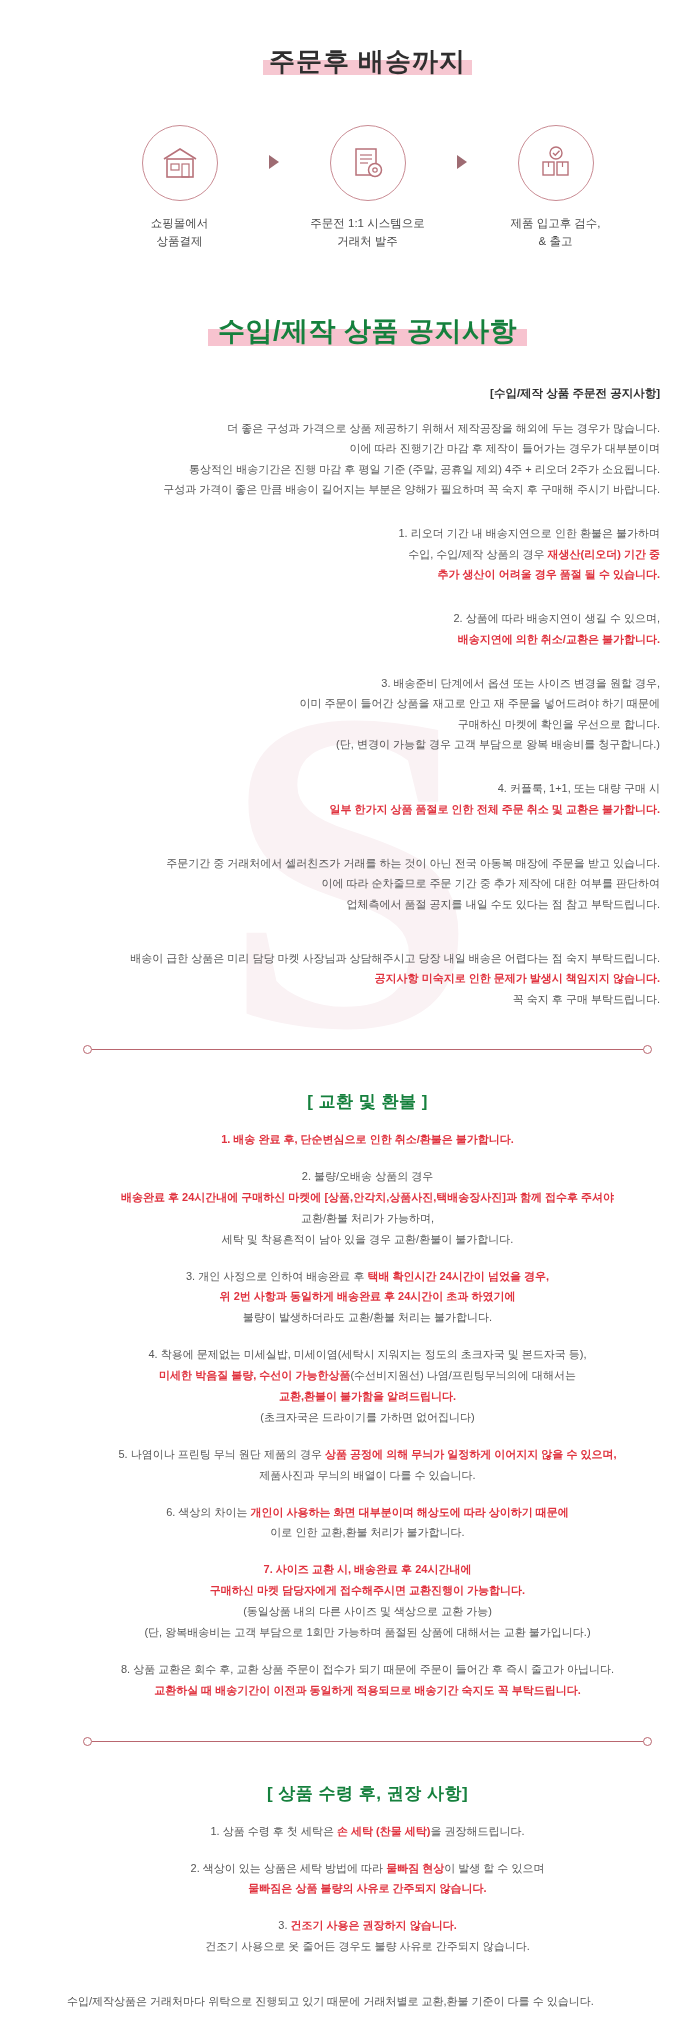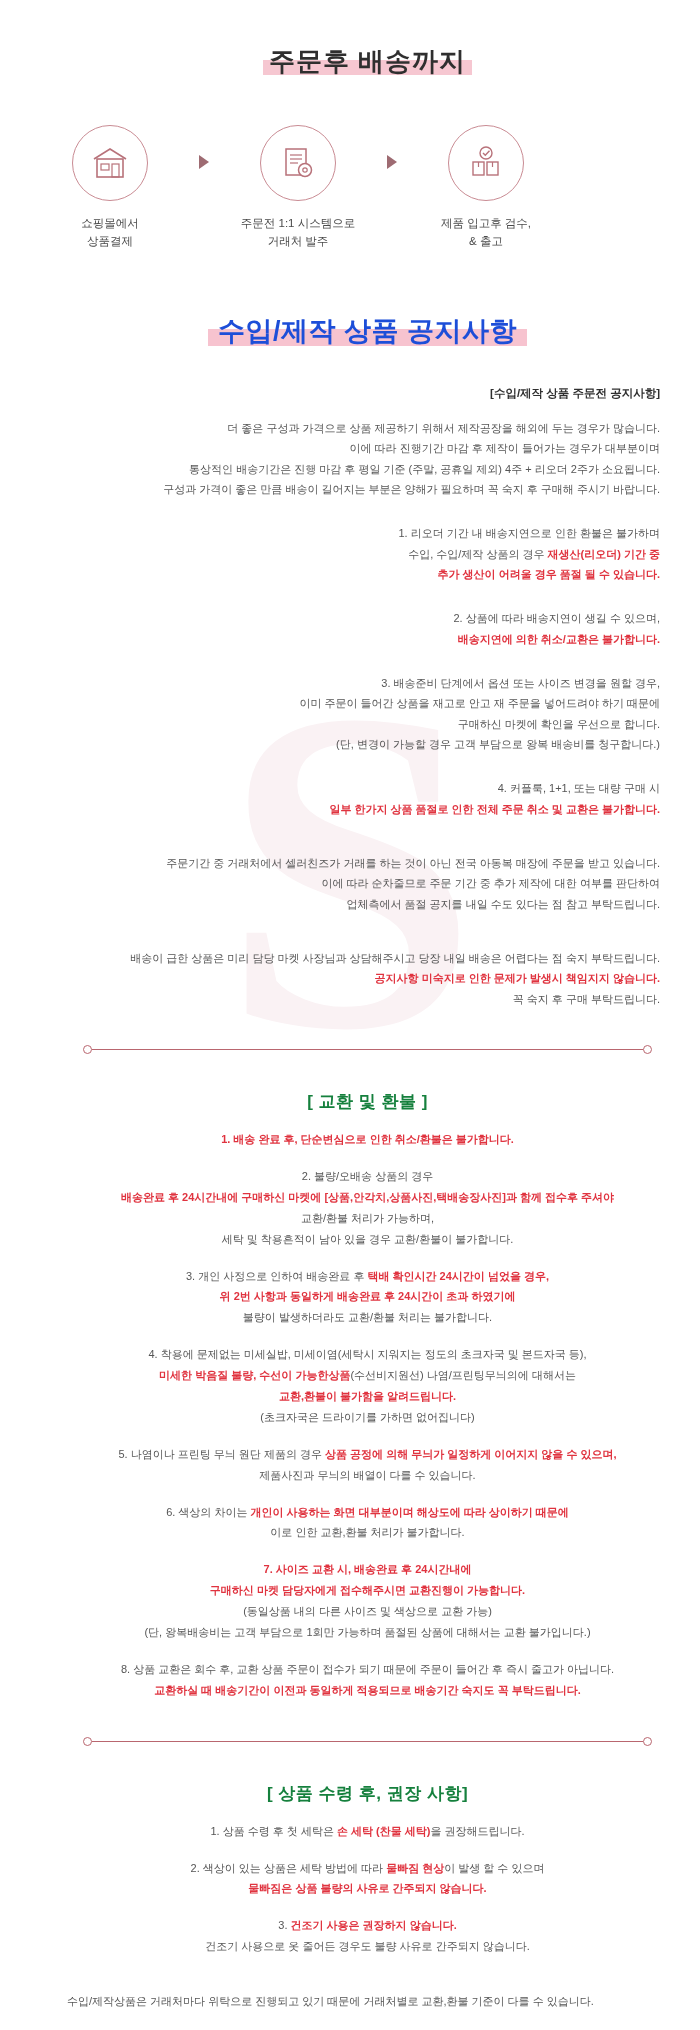--- a/index.html
+++ b/index.html
@@ -60,21 +60,21 @@
     margin: 0;
     font-size: 26px;
     letter-spacing: 1px;
     font-weight: 700;
     color: #2f2f2f;
   }
 
   
   .steps {
     display: flex;
-    justify-content: flex-start;
+    justify-content: center;
     align-items: flex-start;
     gap: 14px;
     margin-top: 46px;
   }
   .step {
     width: 150px;
     text-align: center;
   }
   .circle {
     width: 74px;
@@ -122,21 +122,21 @@
     height: 17px;
     background: #f7c3cf;
     z-index: 0;
   }
   .section-title h2 {
     position: relative;
     z-index: 1;
     margin: 0;
     font-size: 27px;
     font-weight: 700;
-    color: #1d4ed8;
+    color: #15803d;
     letter-spacing: 0.5px;
   }
 
   
   .block {
     text-align: right;
     font-size: 11px;
     line-height: 1.85;
     color: #555;
     padding: 0 40px;

